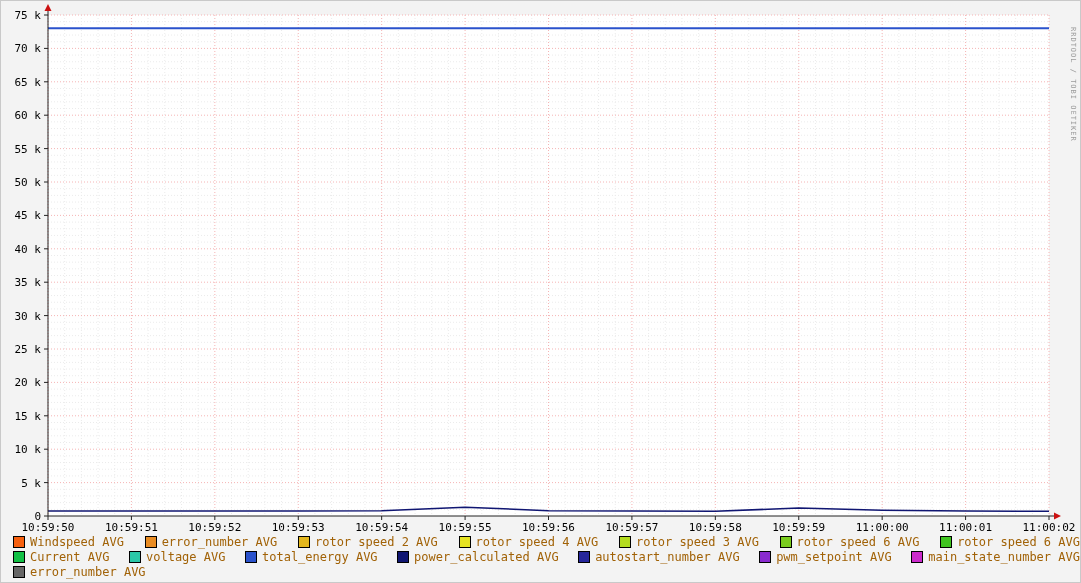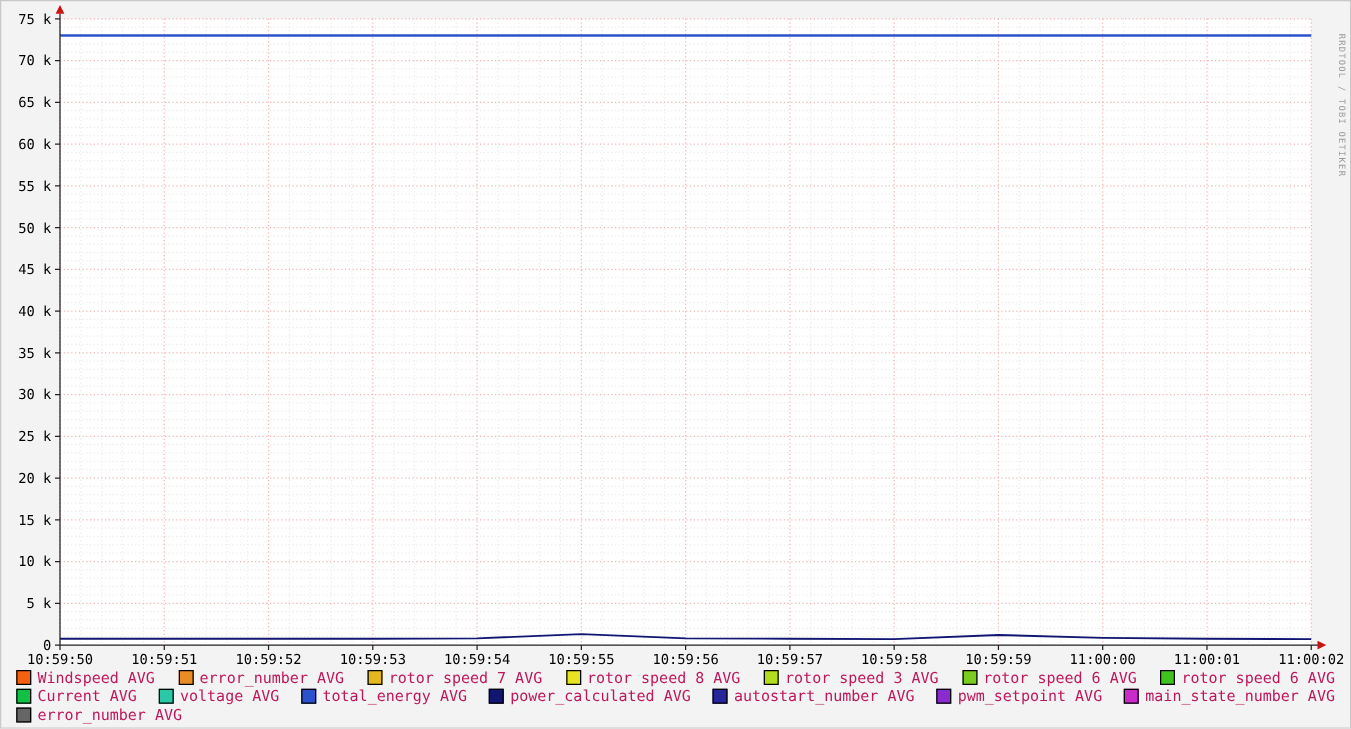--- a/index.html
+++ b/index.html
@@ -14,22 +14,22 @@
   }
   #plot{position:absolute;left:0;top:0;display:block;}
   #plot text{font:11px "DejaVu Sans Mono",monospace;fill:#000;}
   .watermark{
     position:absolute;top:26px;right:3px;
     writing-mode:vertical-rl;
     font:7px "DejaVu Sans Mono",monospace;
     color:#9a9a9a;letter-spacing:1px;
   }
   .legend{
-    position:absolute;left:12px;right:12px;top:533px;
-    font:12px "DejaVu Sans Mono",monospace;color:#be185d;
+    position:absolute;left:12px;right:0;top:533px;
+    font:12px "DejaVu Sans Mono",monospace;color:#a16207;
   }
   .lrow{display:flex;justify-content:space-between;align-items:center;height:15px;}
   .lrow.single{justify-content:flex-start;}
   .li{display:flex;align-items:center;gap:5px;white-space:nowrap;}
   .sw{width:10px;height:10px;border:1px solid #000;display:inline-block;box-sizing:content-box;}
 </style>
 </head>
 <body>
 
 <div class="rrd">
@@ -253,25 +253,25 @@
       <span class="li">
           <i class="sw" style="background: rgb(246, 96, 15);"></i>
           <span>Windspeed AVG</span>
         </span>
       <span class="li">
           <i class="sw" style="background: rgb(233, 140, 35);"></i>
           <span>error_number AVG</span>
         </span>
       <span class="li">
           <i class="sw" style="background: rgb(227, 183, 30);"></i>
-          <span>rotor speed 7 AVG</span>
+          <span>rotor speed 2 AVG</span>
         </span>
       <span class="li">
           <i class="sw" style="background: rgb(230, 227, 34);"></i>
-          <span>rotor speed 8 AVG</span>
+          <span>rotor speed 4 AVG</span>
         </span>
       <span class="li">
           <i class="sw" style="background: rgb(180, 220, 31);"></i>
           <span>rotor speed 3 AVG</span>
         </span>
       <span class="li">
           <i class="sw" style="background: rgb(122, 204, 30);"></i>
           <span>rotor speed 6 AVG</span>
         </span>
       <span class="li">

